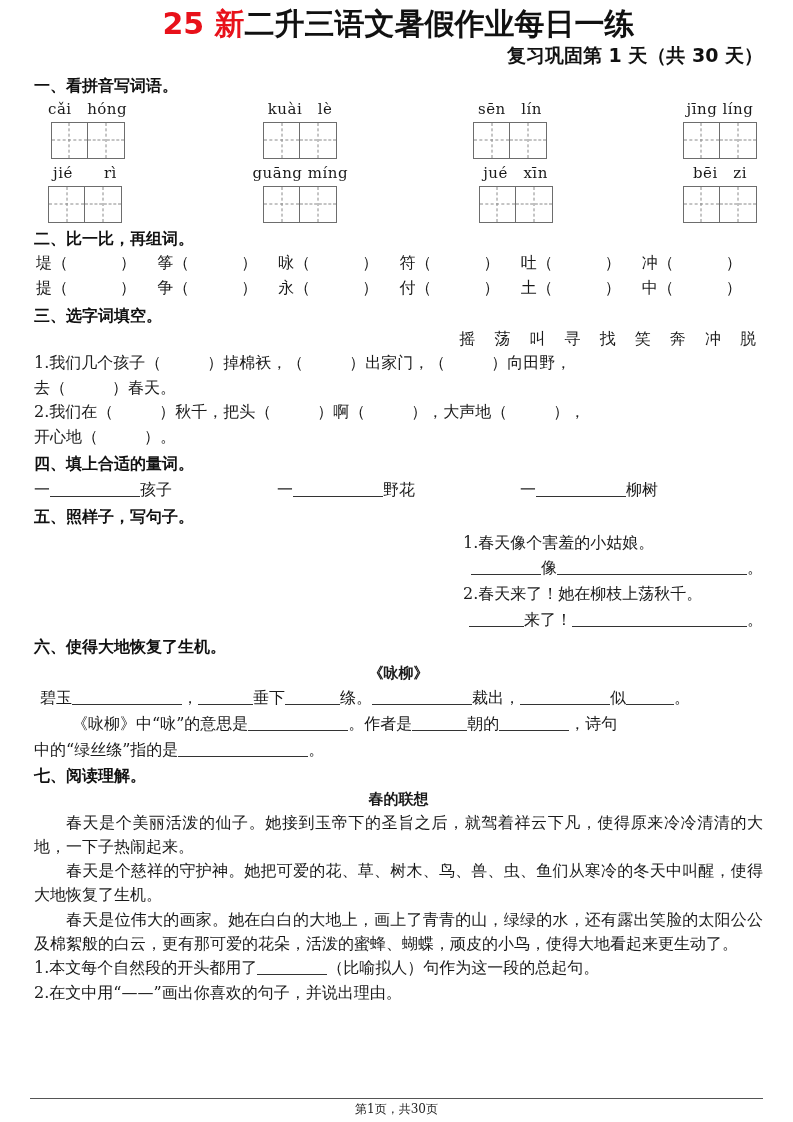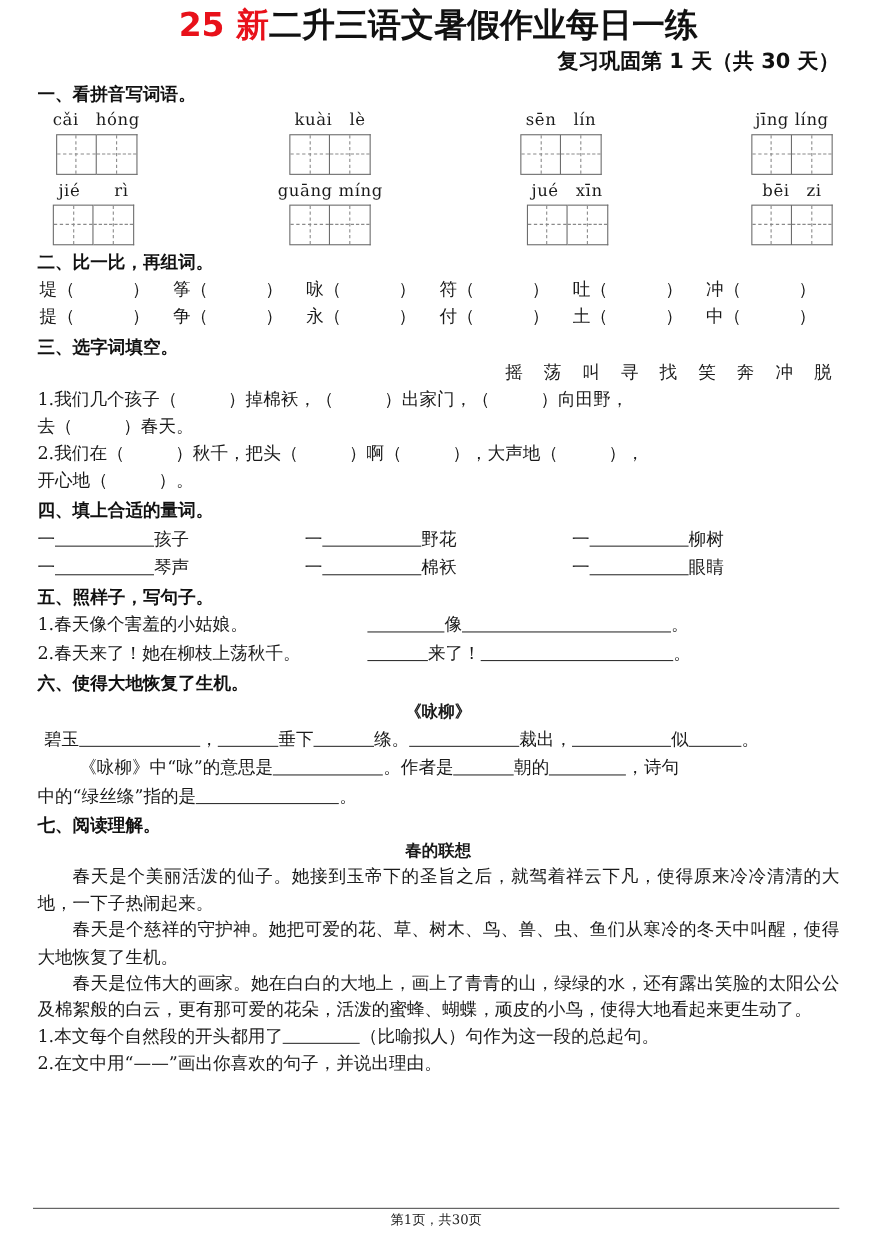--- a/index.html
+++ b/index.html
@@ -97,21 +97,21 @@
   .ul-55 { width:55px; }
   .ul-48 { width:48px; }
   .ul-90 { width:90px; }
   .ul-100 { width:100px; }
   .ul-110 { width:110px; }
   .ul-130 { width:130px; }
   .ul-175 { width:175px; }
   .ul-190 { width:190px; }
 
   
-  .sent-row { display:flex; font-size:16px; line-height:1.62; align-items:flex-end; }
+  .sent-row { display:flex; font-size:16px; line-height:1.62; align-items:flex-end;flex-direction:column; }
   .sent-left { width:300px; white-space:nowrap; }
   .sent-right { flex:1; white-space:nowrap; }
 
   
   .poem-title {
     text-align:center;
     font-family:"DejaVu Sans", sans-serif;
     font-weight:bold;
     font-size:15px;
     margin:6px 0 2px 0;
@@ -243,25 +243,20 @@
     <span>2.我们在（</span><span class="fill-paren"></span><span>）秋千，把头（</span><span class="fill-paren"></span><span>）啊（</span><span class="fill-paren"></span><span>），大声地（</span><span class="fill-paren"></span><span>），</span><br>
     <span>开心地（</span><span class="fill-paren"></span><span>）。</span>
   </div>
 
   <div class="sec-head" style="margin-top:4px;">四、填上合适的量词。</div>
   <div class="mw-row">
     <div class="mw-item"><span>一</span><span class="ul ul-90"></span><span>孩子</span></div>
     <div class="mw-item"><span>一</span><span class="ul ul-90"></span><span>野花</span></div>
     <div class="mw-item"><span>一</span><span class="ul ul-90"></span><span>柳树</span></div>
   </div>
-  <div class="mw-row">
-    <div class="mw-item"><span>一</span><span class="ul ul-90"></span><span>琴声</span></div>
-    <div class="mw-item"><span>一</span><span class="ul ul-90"></span><span>棉袄</span></div>
-    <div class="mw-item"><span>一</span><span class="ul ul-90"></span><span>眼睛</span></div>
-  </div>
 
   <div class="sec-head" style="margin-top:4px;">五、照样子，写句子。</div>
   <div class="sent-row">
     <div class="sent-left">1.春天像个害羞的小姑娘。</div>
     <div class="sent-right"><span class="ul ul-70"></span><span>像</span><span class="ul ul-190"></span><span>。</span></div>
   </div>
   <div class="sent-row">
     <div class="sent-left">2.春天来了！她在柳枝上荡秋千。</div>
     <div class="sent-right"><span class="ul ul-55"></span><span>来了！</span><span class="ul ul-175"></span><span>。</span></div>
   </div>

